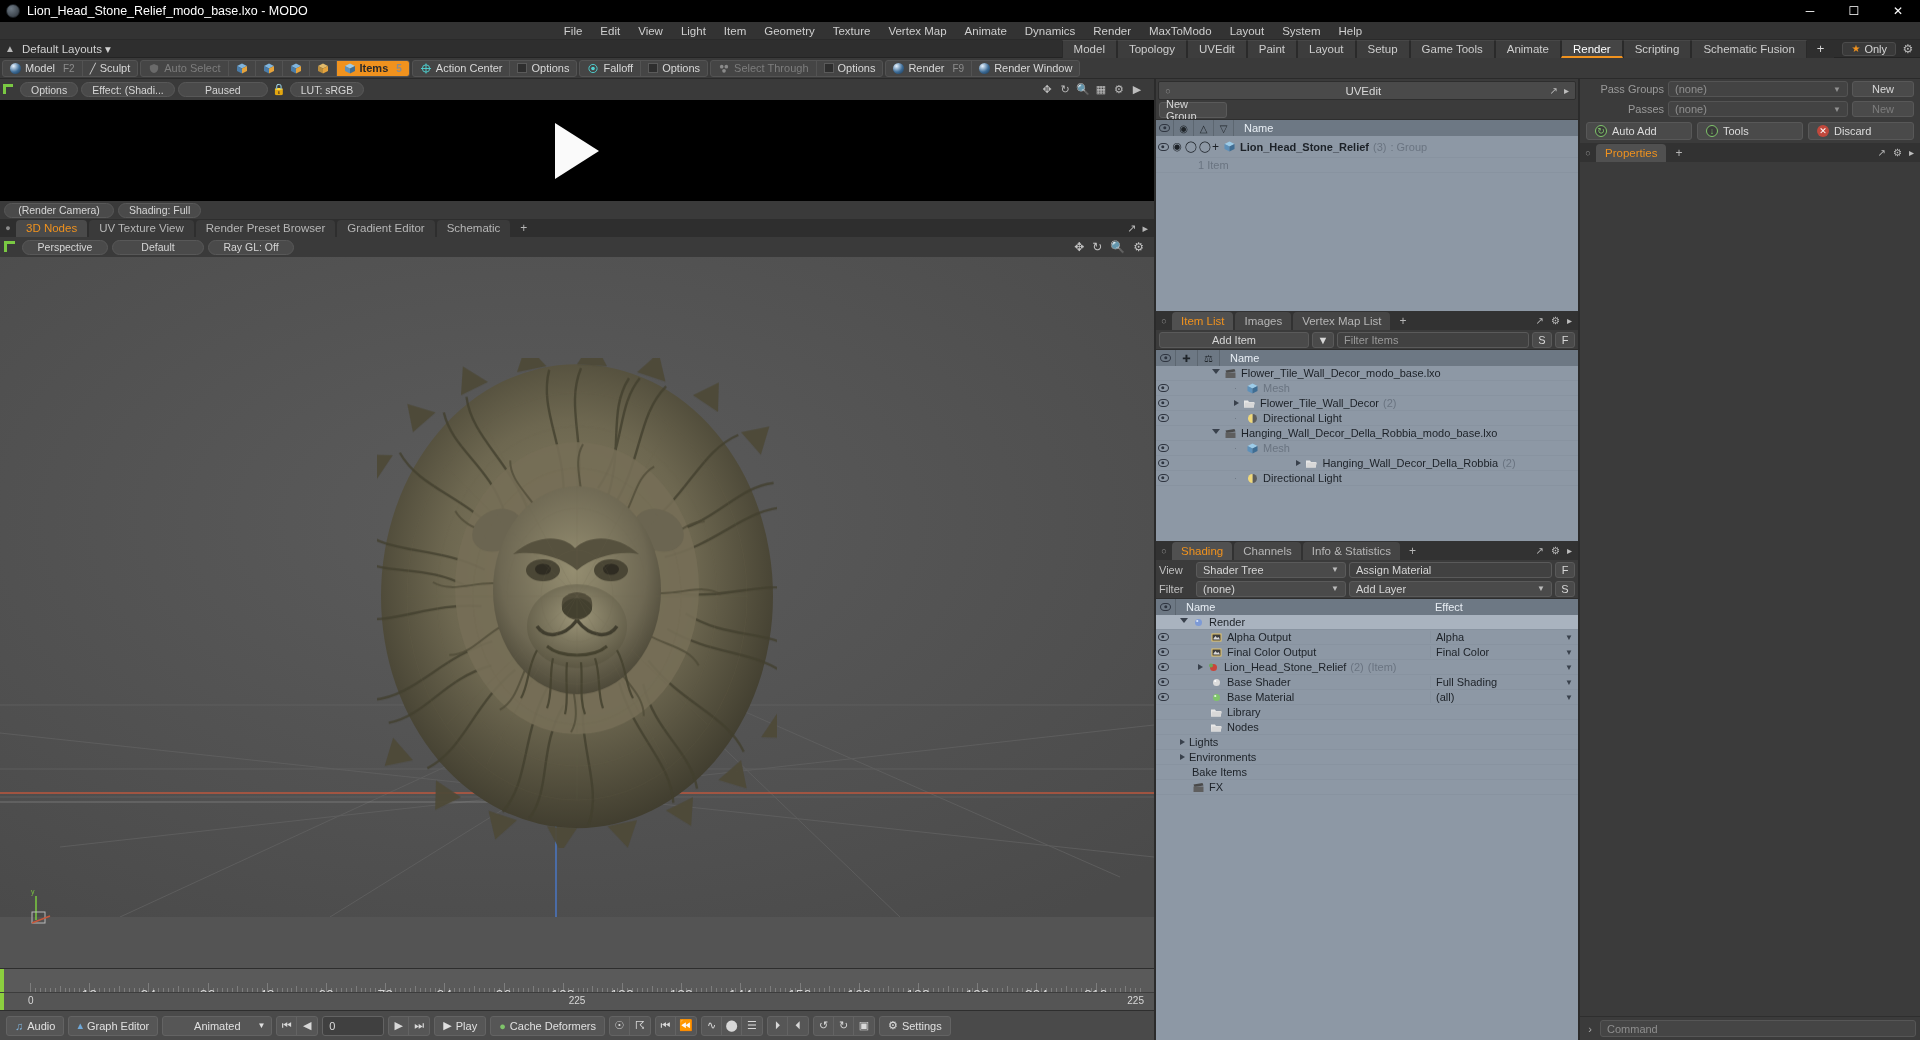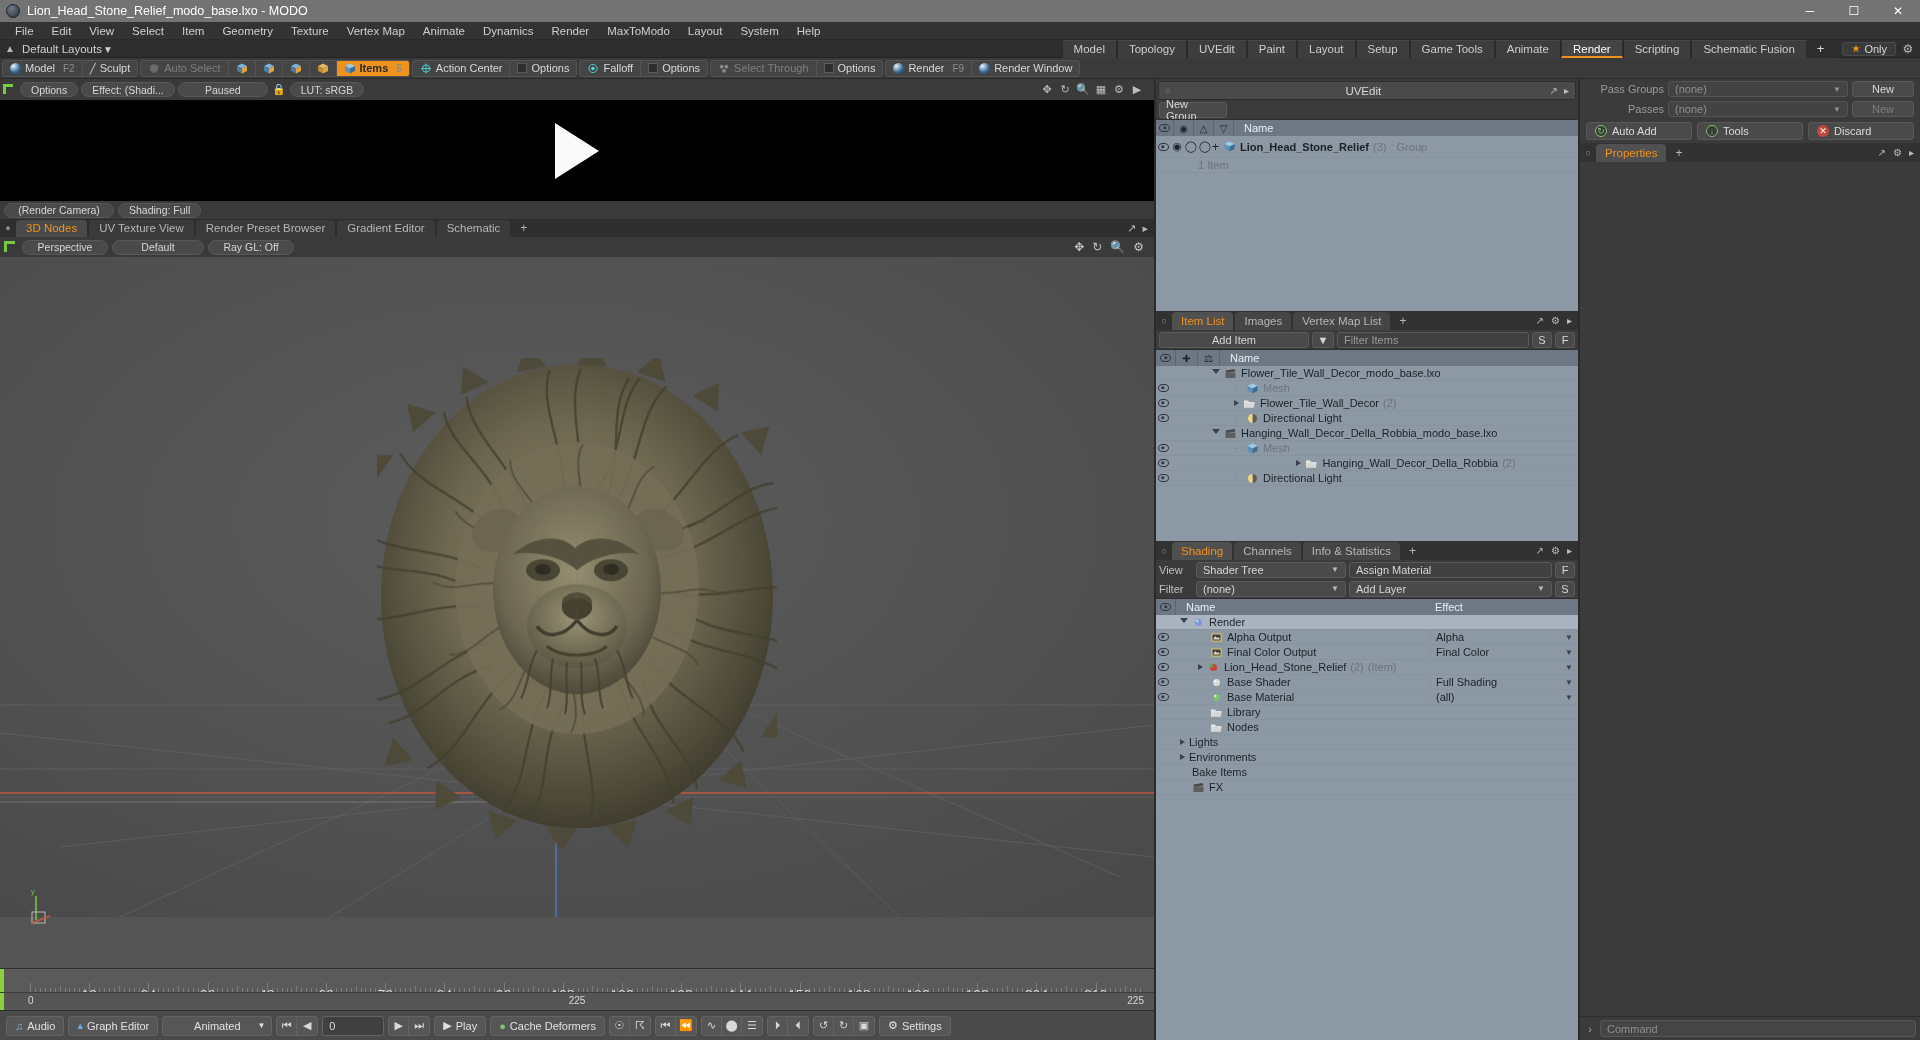--- a/index.html
+++ b/index.html
@@ -7,28 +7,28 @@
   body {
     font-family: "Liberation Sans", sans-serif;
     font-size: 12px;
     background:#3b3b3b;
     color:#c8c8c8;
     -webkit-font-smoothing: antialiased;
   }
   .app { width:1920px; height:1040px; display:flex; flex-direction:column; background:#2b2b2b; }
 
   
-  .titlebar { height:22px; background:#737373; display:flex; align-items:center; padding:0 0 0 6px; flex:0 0 22px; }
+  .titlebar { height:22px; background:#000000; display:flex; align-items:center; padding:0 0 0 6px; flex:0 0 22px; }
   .titlebar .tlogo { width:14px; height:14px; border-radius:50%; background:radial-gradient(circle at 35% 30%,#6f7b86,#2b3138); border:1px solid #1d2227; margin-right:7px; }
   .titlebar .ttext { color:#fff; font-size:12.5px; white-space:nowrap; }
   .titlebar .wbtns { margin-left:auto; display:flex; height:22px; }
   .titlebar .wbtn { width:44px; height:22px; display:flex; align-items:center; justify-content:center; color:#fff; font-size:12px; }
 
   
-  .menubar { height:18px; background:#333333; display:flex; align-items:center; padding-left:6px; flex:0 0 18px; border-bottom:1px solid #2a2a2a; }
+  .menubar { height:18px; background:#333333; display:flex; align-items:center; padding-left:6px; flex:0 0 18px; border-bottom:1px solid #2a2a2a;justify-content:center; }
   .menubar .mi { padding:0 9px; line-height:18px; font-size:11.5px; color:#cfcfcf; }
 
   
   .layoutrow { height:18px; background:#2e2e2e; display:flex; align-items:center; flex:0 0 18px; border-bottom:1px solid #242424; }
   .layoutrow .homeicon { width:20px; text-align:center; color:#b9b9b9; font-size:10px; }
   .layoutrow .dlayouts { padding:0 8px 0 2px; font-size:11.5px; color:#d0d0d0; line-height:18px; }
   .layoutrow .tabs { margin-left:auto; display:flex; height:18px; }
   .layoutrow .ltab { padding:0 11px; line-height:17px; font-size:11.5px; color:#cdcdcd; background:#3d3d3d; border-left:1px solid #2a2a2a; border-right:1px solid #2a2a2a; border-top:1px solid #474747; }
   .layoutrow .ltab.active { color:#ffffff; border-bottom:2px solid #f0921e; background:#454545; }
   .layoutrow .plus { padding:0 10px; line-height:18px; color:#d8d8d8; font-size:13px; background:#2e2e2e; }
@@ -170,21 +170,21 @@
       <div class="wbtn">─</div>
       <div class="wbtn">☐</div>
       <div class="wbtn close">✕</div>
     </div>
   </div>
 
   <div class="menubar">
     <div class="mi">File</div>
     <div class="mi">Edit</div>
     <div class="mi">View</div>
-    <div class="mi">Select</div>
+    <div class="mi">Light</div>
     <div class="mi">Item</div>
     <div class="mi">Geometry</div>
     <div class="mi">Texture</div>
     <div class="mi">Vertex Map</div>
     <div class="mi">Animate</div>
     <div class="mi">Dynamics</div>
     <div class="mi">Render</div>
     <div class="mi">MaxToModo</div>
     <div class="mi">Layout</div>
     <div class="mi">System</div>

